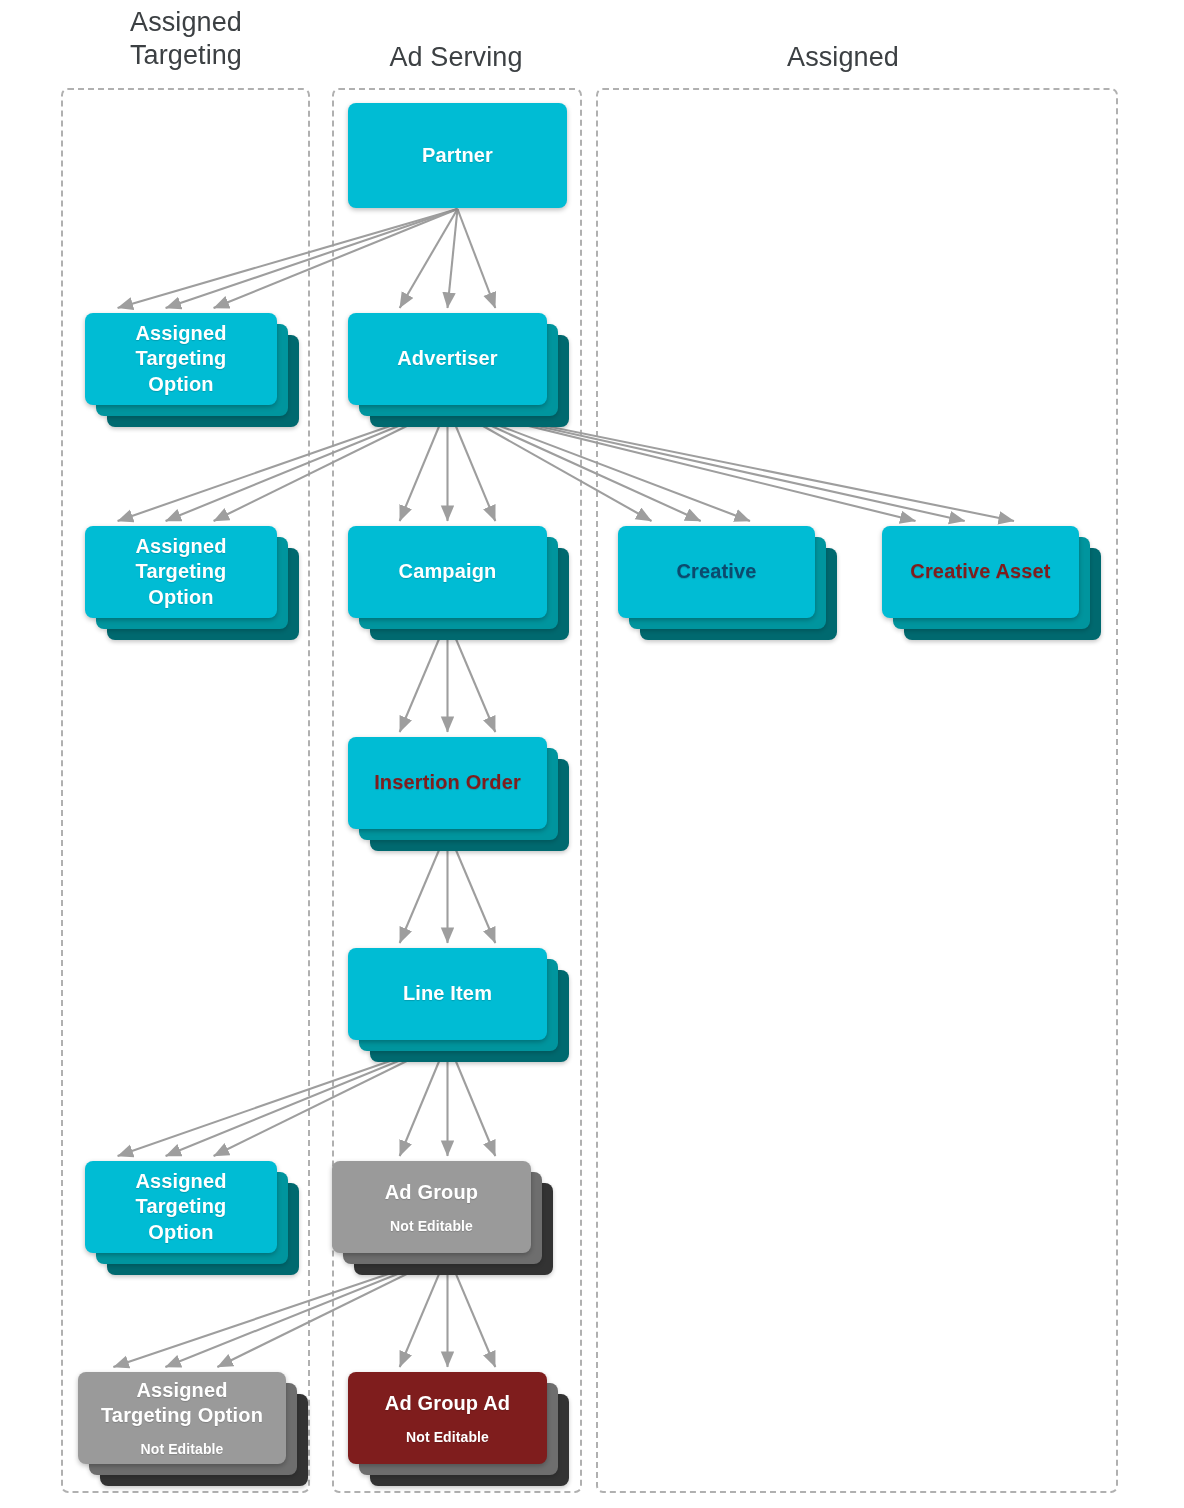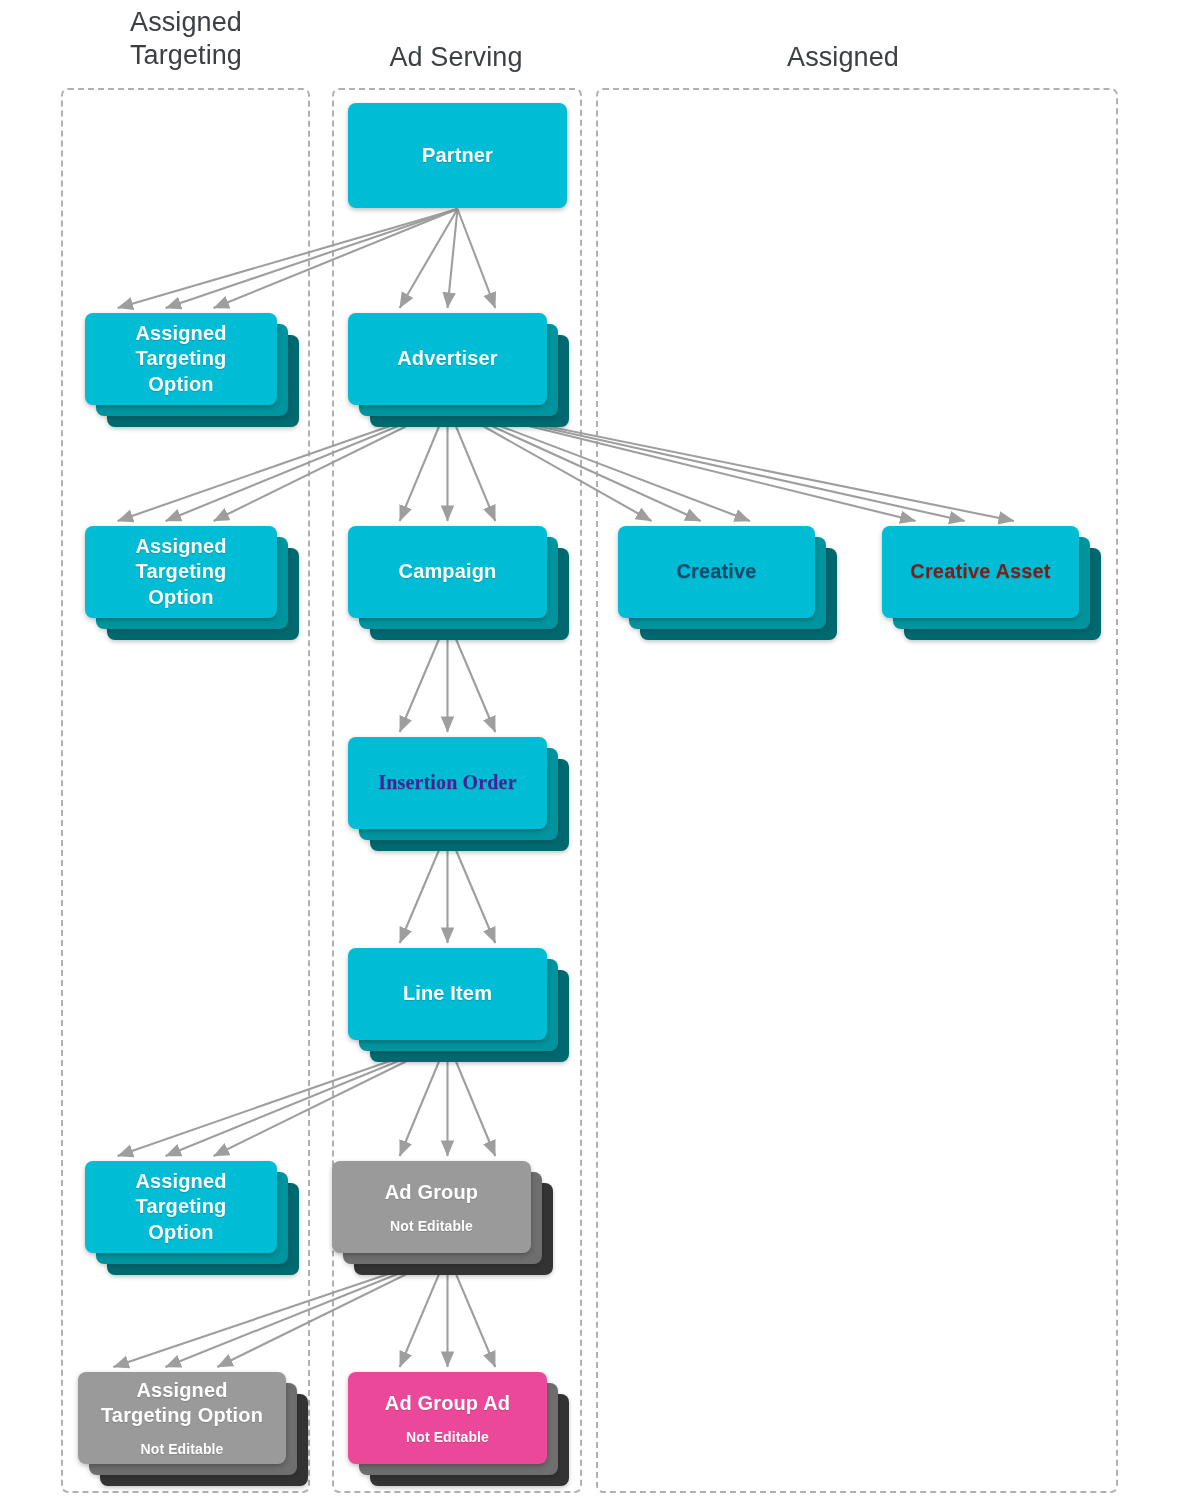--- a/index.html
+++ b/index.html
@@ -229,21 +229,21 @@
         <div class="layer back2" style="left: 22px; top: 22px; width: 197px; height: 92px; background: rgb(0, 105, 111);"></div>
         <div class="layer back1" style="left: 11px; top: 11px; width: 197px; height: 92px; background: rgb(0, 149, 158);"></div>
         <div class="layer front" style="width: 197px; height: 92px; background: rgb(0, 188, 212);">
           <div class="lbl" style="color: #7f1d1d;">Creative Asset</div>
         </div>
       </div>
       <div class="node stack2" style="left: 348px; top: 737px; width: 199px; height: 92px;">
         <div class="layer back2" style="left: 22px; top: 22px; width: 199px; height: 92px; background: rgb(0, 105, 111);"></div>
         <div class="layer back1" style="left: 11px; top: 11px; width: 199px; height: 92px; background: rgb(0, 149, 158);"></div>
         <div class="layer front" style="width: 199px; height: 92px; background: rgb(0, 188, 212);">
-          <div class="lbl" style="color: #4c1d95; font-family: Liberation Serif, serif;">Insertion Order</div>
+          <div class="lbl" style="color: #7f1d1d;">Insertion Order</div>
         </div>
       </div>
       <div class="node stack2" style="left: 348px; top: 948px; width: 199px; height: 100px; border-radius: 31px;">
         <div class="layer back2" style="left: 22px; top: 22px; width: 199px; height: 92px; background: rgb(0, 105, 111);"></div>
         <div class="layer back1" style="left: 11px; top: 11px; width: 199px; height: 92px; background: rgb(0, 149, 158);"></div>
         <div class="layer front" style="width: 199px; height: 92px; background: rgb(0, 188, 212);">
           <div class="lbl" style="color: rgb(255, 255, 255);">Line Item</div>
         </div>
       </div>
       <div class="node stack2" style="left: 85px; top: 1161px; width: 192px; height: 92px;">
@@ -268,20 +268,20 @@
         <div class="layer back1" style="left: 11px; top: 11px; width: 208px; height: 92px; background: rgb(110, 110, 110);"></div>
         <div class="layer front" style="width: 208px; height: 92px; background: rgb(154, 154, 154);">
           <div class="lbl" style="color: rgb(255, 255, 255);">Assigned
 Targeting Option</div>
           <div class="sub" style="color: rgb(255, 255, 255);">Not Editable</div>
         </div>
       </div>
       <div class="node stack2" style="left: 348px; top: 1372px; width: 199px; height: 92px;">
         <div class="layer back2" style="left: 22px; top: 22px; width: 199px; height: 92px; background: rgb(51, 51, 51);"></div>
         <div class="layer back1" style="left: 11px; top: 11px; width: 199px; height: 92px; background: rgb(110, 110, 110);"></div>
-        <div class="layer front" style="width: 199px; height: 92px; background: #ec4899;">
+        <div class="layer front" style="width: 199px; height: 92px; background: #7f1d1d;">
           <div class="lbl" style="color: rgb(255, 255, 255);">Ad Group Ad</div>
           <div class="sub" style="color: rgb(255, 255, 255);">Not Editable</div>
         </div>
       </div>
     </div>
 
 </div>
 
 </body></html>

